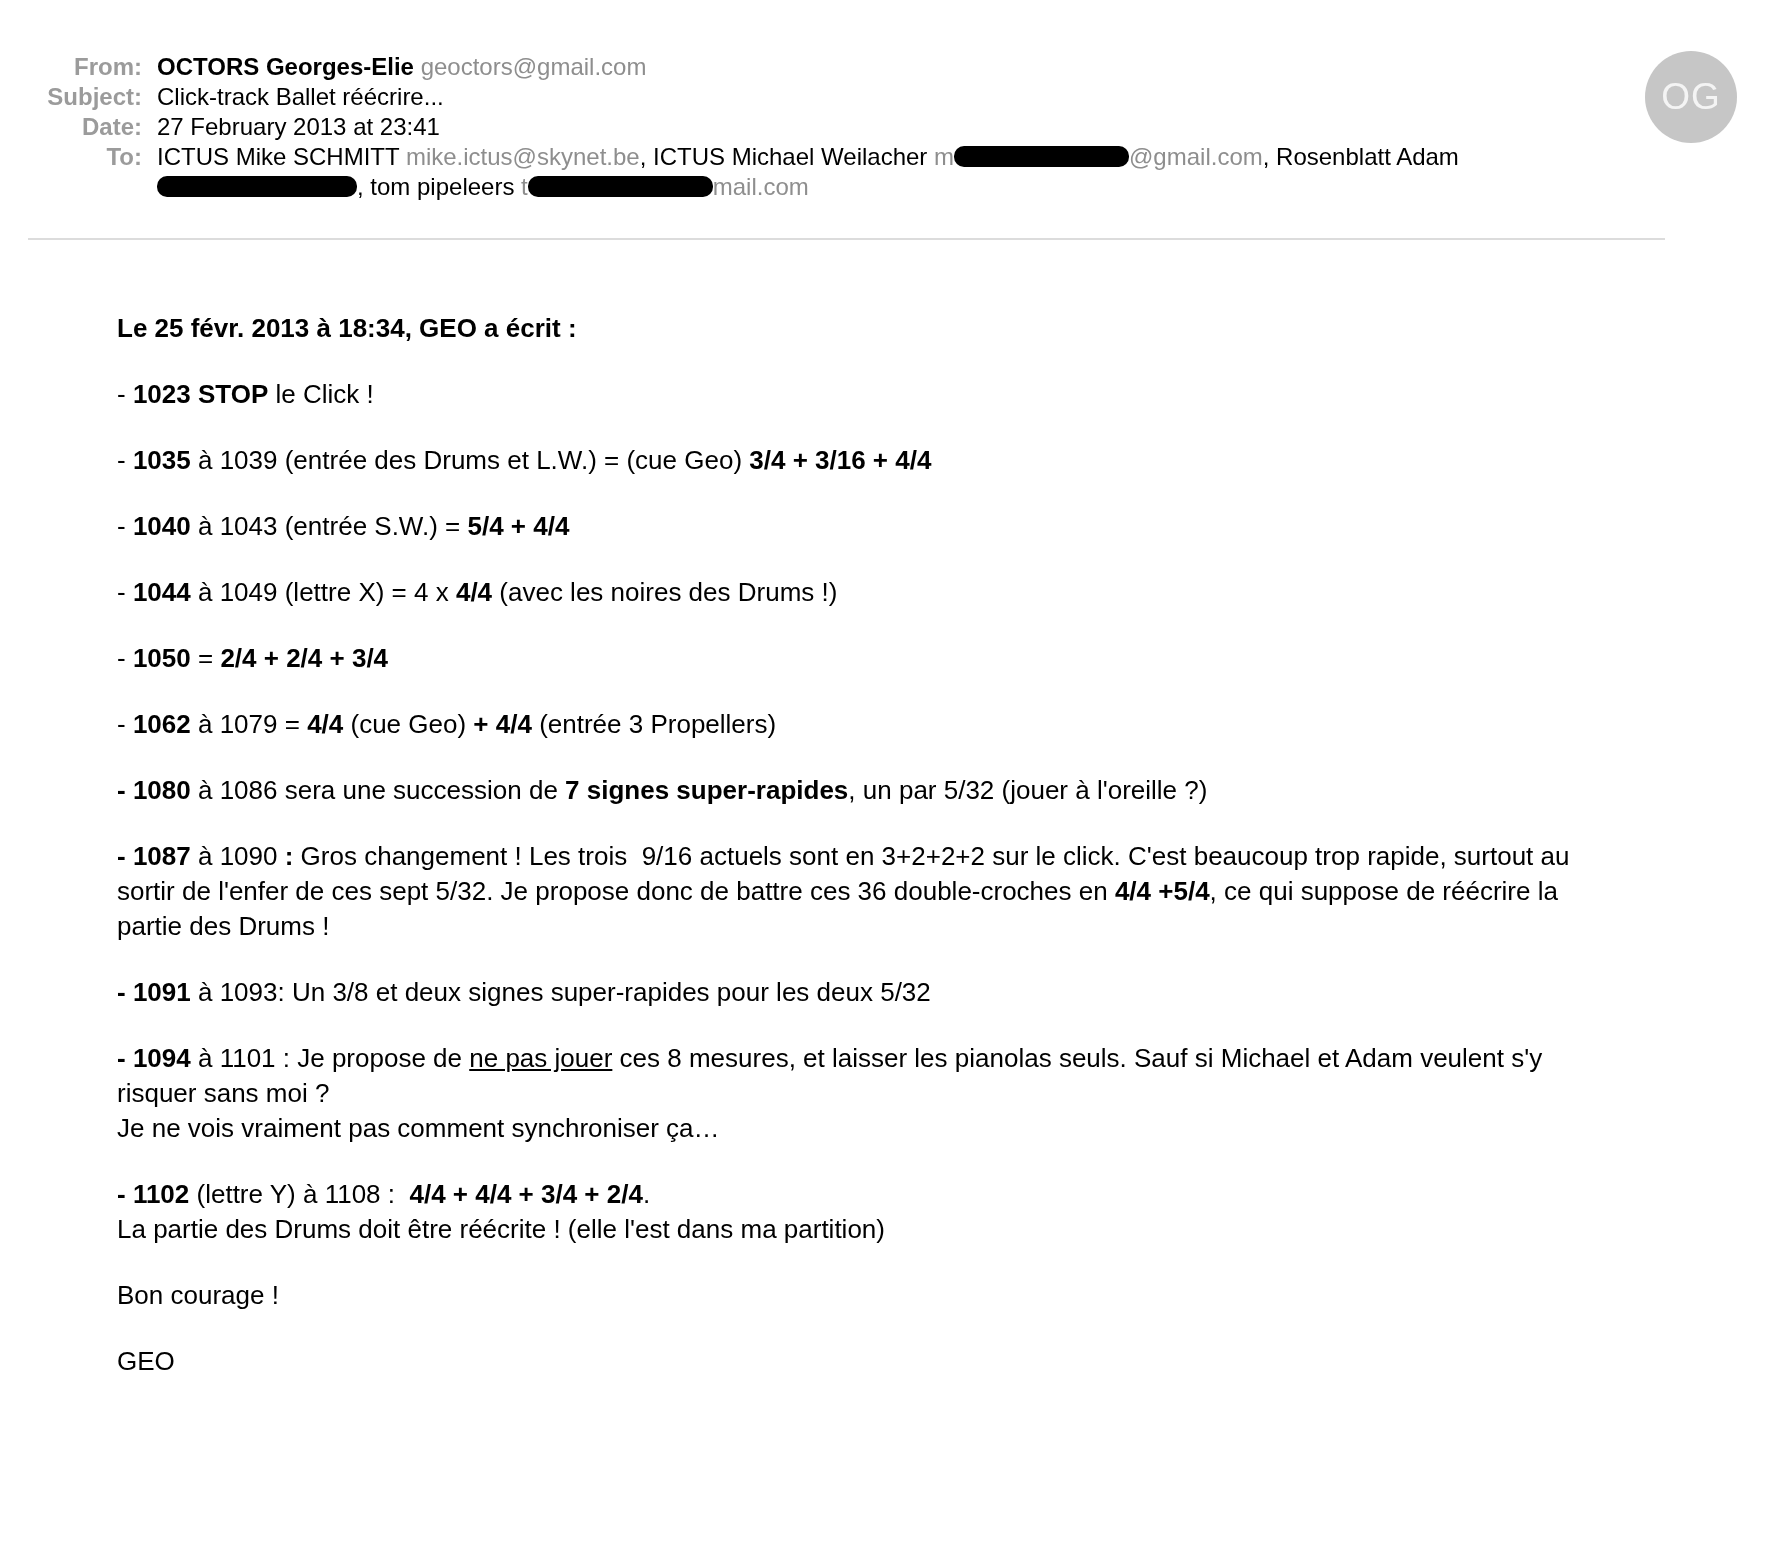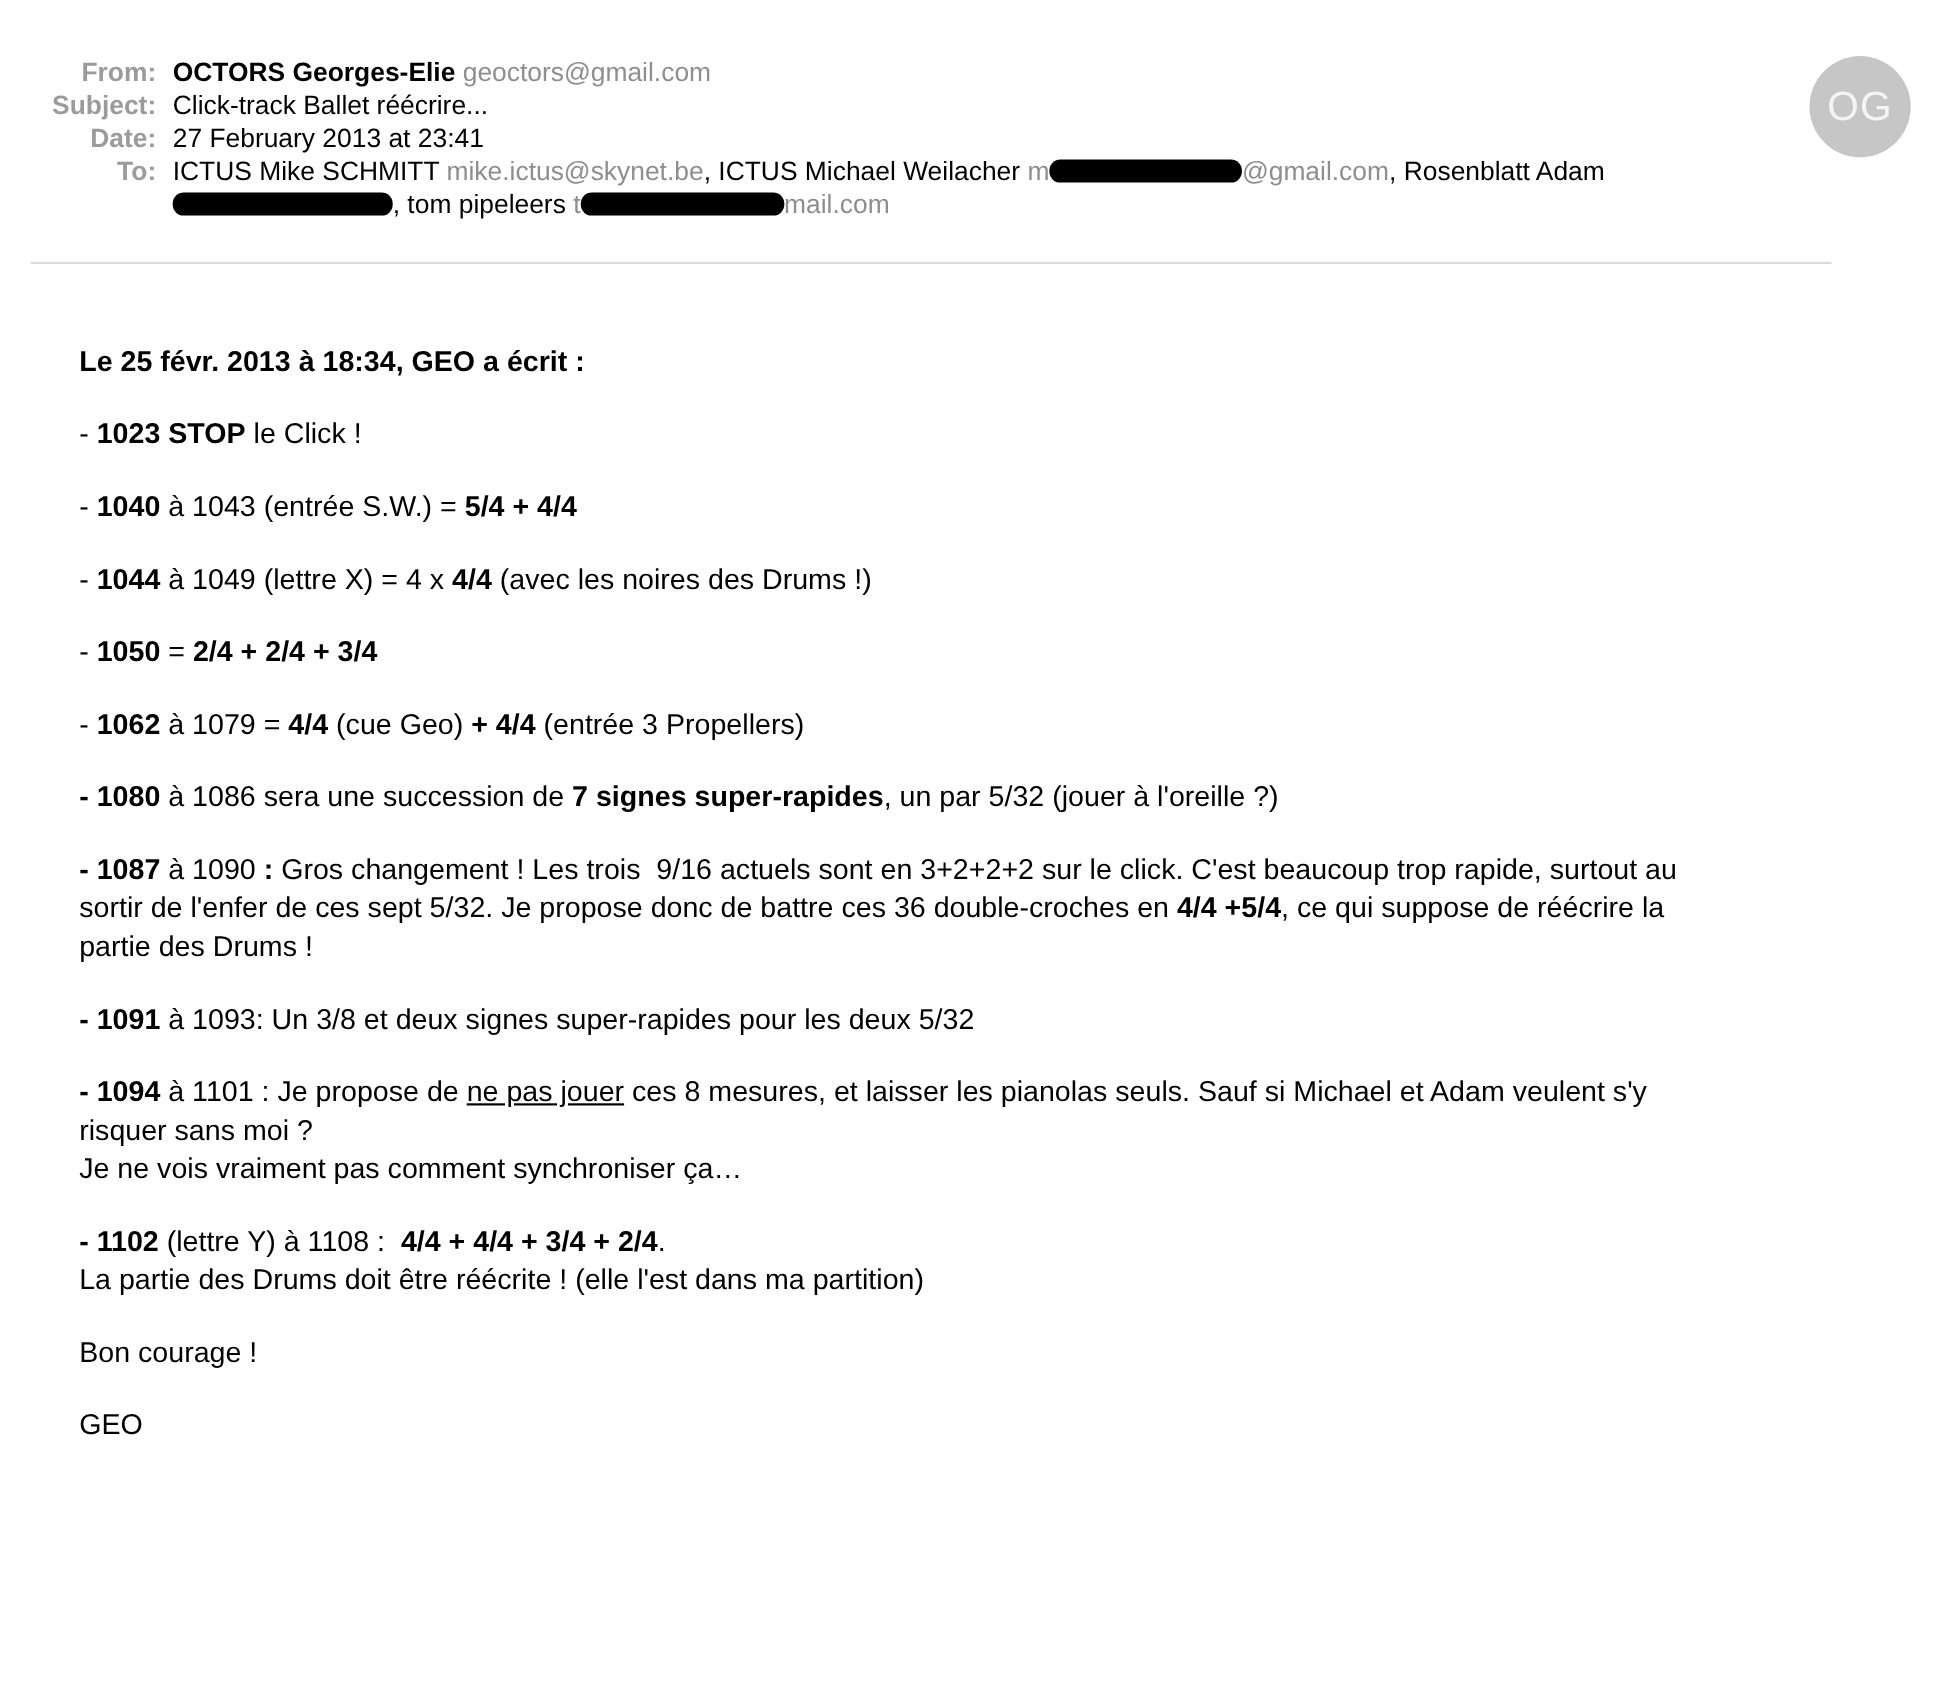--- a/index.html
+++ b/index.html
@@ -57,21 +57,21 @@
     text-align: center;
   }
   .sep {
     border: none;
     border-top: 2px solid var(--separator);
     margin: 36px 43px 0 28px;
   }
 
   
   .mail-body {
-    padding: 71px 70px 0 72px;
+    padding: 71px 70px 0 117px;
     font-size: 26px;
     line-height: 35px;
   }
   .mail-body p {
     margin: 0 0 31px 0;
     white-space: pre-wrap;
   }
 </style>
 </head>
 <body>
@@ -92,20 +92,21 @@
     <div class="avatar">
       <span>OG</span>
     </div>
   </div>
 
   <hr class="sep">
 
   <div class="mail-body" id="body-paragraphs">
       <p><span class="b">Le 25 févr. 2013 à 18:34, GEO a écrit :</span></p>
       <p><span>- </span><span class="b">1023 STOP</span><span> le Click !</span></p>
+      <p><span>- </span><span class="b">1035</span><span> à 1039 (entrée des Drums et L.W.) = (cue Geo) </span><span class="b">3/4 + 3/16 + 4/4</span></p>
       <p><span>- </span><span class="b">1040</span><span> à 1043 (entrée S.W.) = </span><span class="b">5/4 + 4/4</span></p>
       <p><span>- </span><span class="b">1044</span><span> à 1049 (lettre X) = 4 x </span><span class="b">4/4</span><span> (avec les noires des Drums !)</span></p>
       <p><span>- </span><span class="b">1050</span><span> = </span><span class="b">2/4 + 2/4 + 3/4</span></p>
       <p><span>- </span><span class="b">1062</span><span> à 1079 = </span><span class="b">4/4</span><span> (cue Geo) </span><span class="b">+ 4/4</span><span> (entrée 3 Propellers)</span></p>
       <p><span class="b">- 1080</span><span> à 1086 sera une succession de </span><span class="b">7 signes super-rapides</span><span>, un par 5/32 (jouer à l'oreille ?)</span></p>
       <p><span class="b">- 1087</span><span> à 1090 </span><span class="b">:</span><span> Gros changement ! Les trois  9/16 actuels sont en 3+2+2+2 sur le click. C'est beaucoup trop rapide, surtout au</span><br><span>sortir de l'enfer de ces sept 5/32. Je propose donc de battre ces 36 double-croches en </span><span class="b">4/4 +5/4</span><span>, ce qui suppose de réécrire la</span><br><span>partie des Drums !</span></p>
       <p><span class="b">- 1091</span><span> à 1093: Un 3/8 et deux signes super-rapides pour les deux 5/32</span></p>
       <p><span class="b">- 1094</span><span> à 1101 : Je propose de </span><span class="u">ne pas jouer</span><span> ces 8 mesures, et laisser les pianolas seuls. Sauf si Michael et Adam veulent s'y</span><br><span>risquer sans moi ?</span><br><span>Je ne vois vraiment pas comment synchroniser ça…</span></p>
       <p><span class="b">- 1102</span><span> (lettre Y) à 1108 :  </span><span class="b">4/4 + 4/4 + 3/4 + 2/4</span><span>.</span><br><span>La partie des Drums doit être réécrite ! (elle l'est dans ma partition)</span></p>
       <p><span>Bon courage !</span></p>

